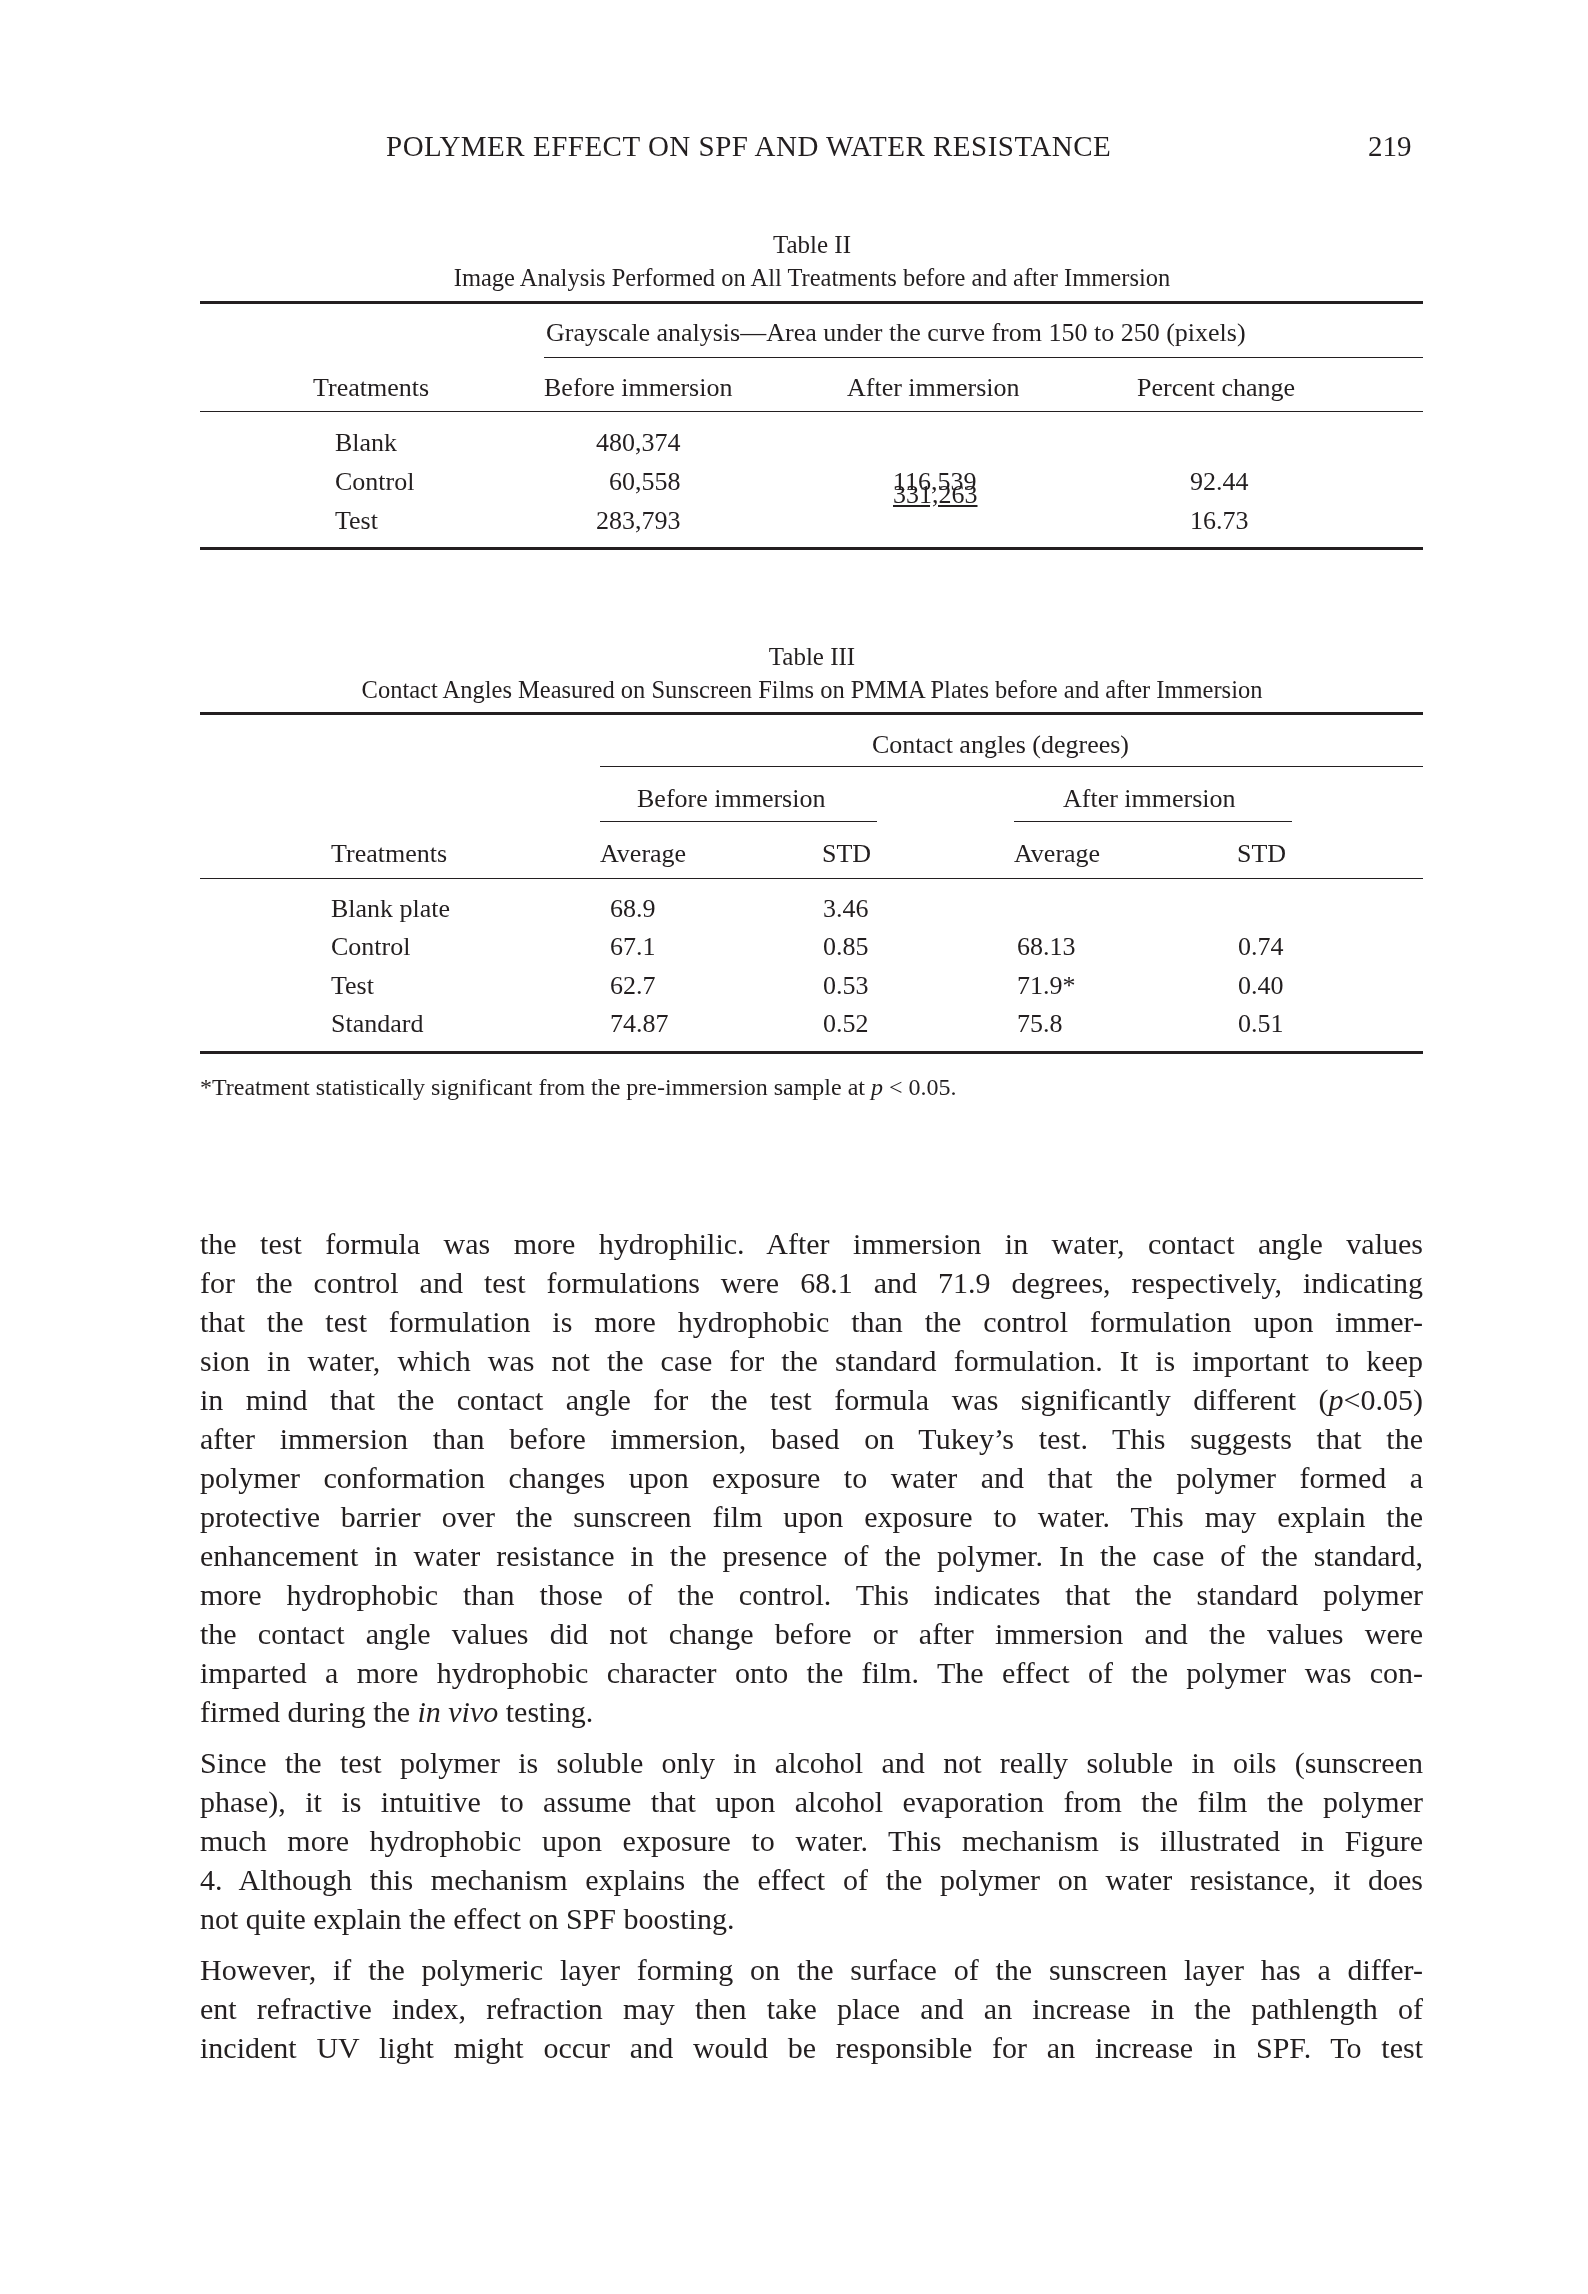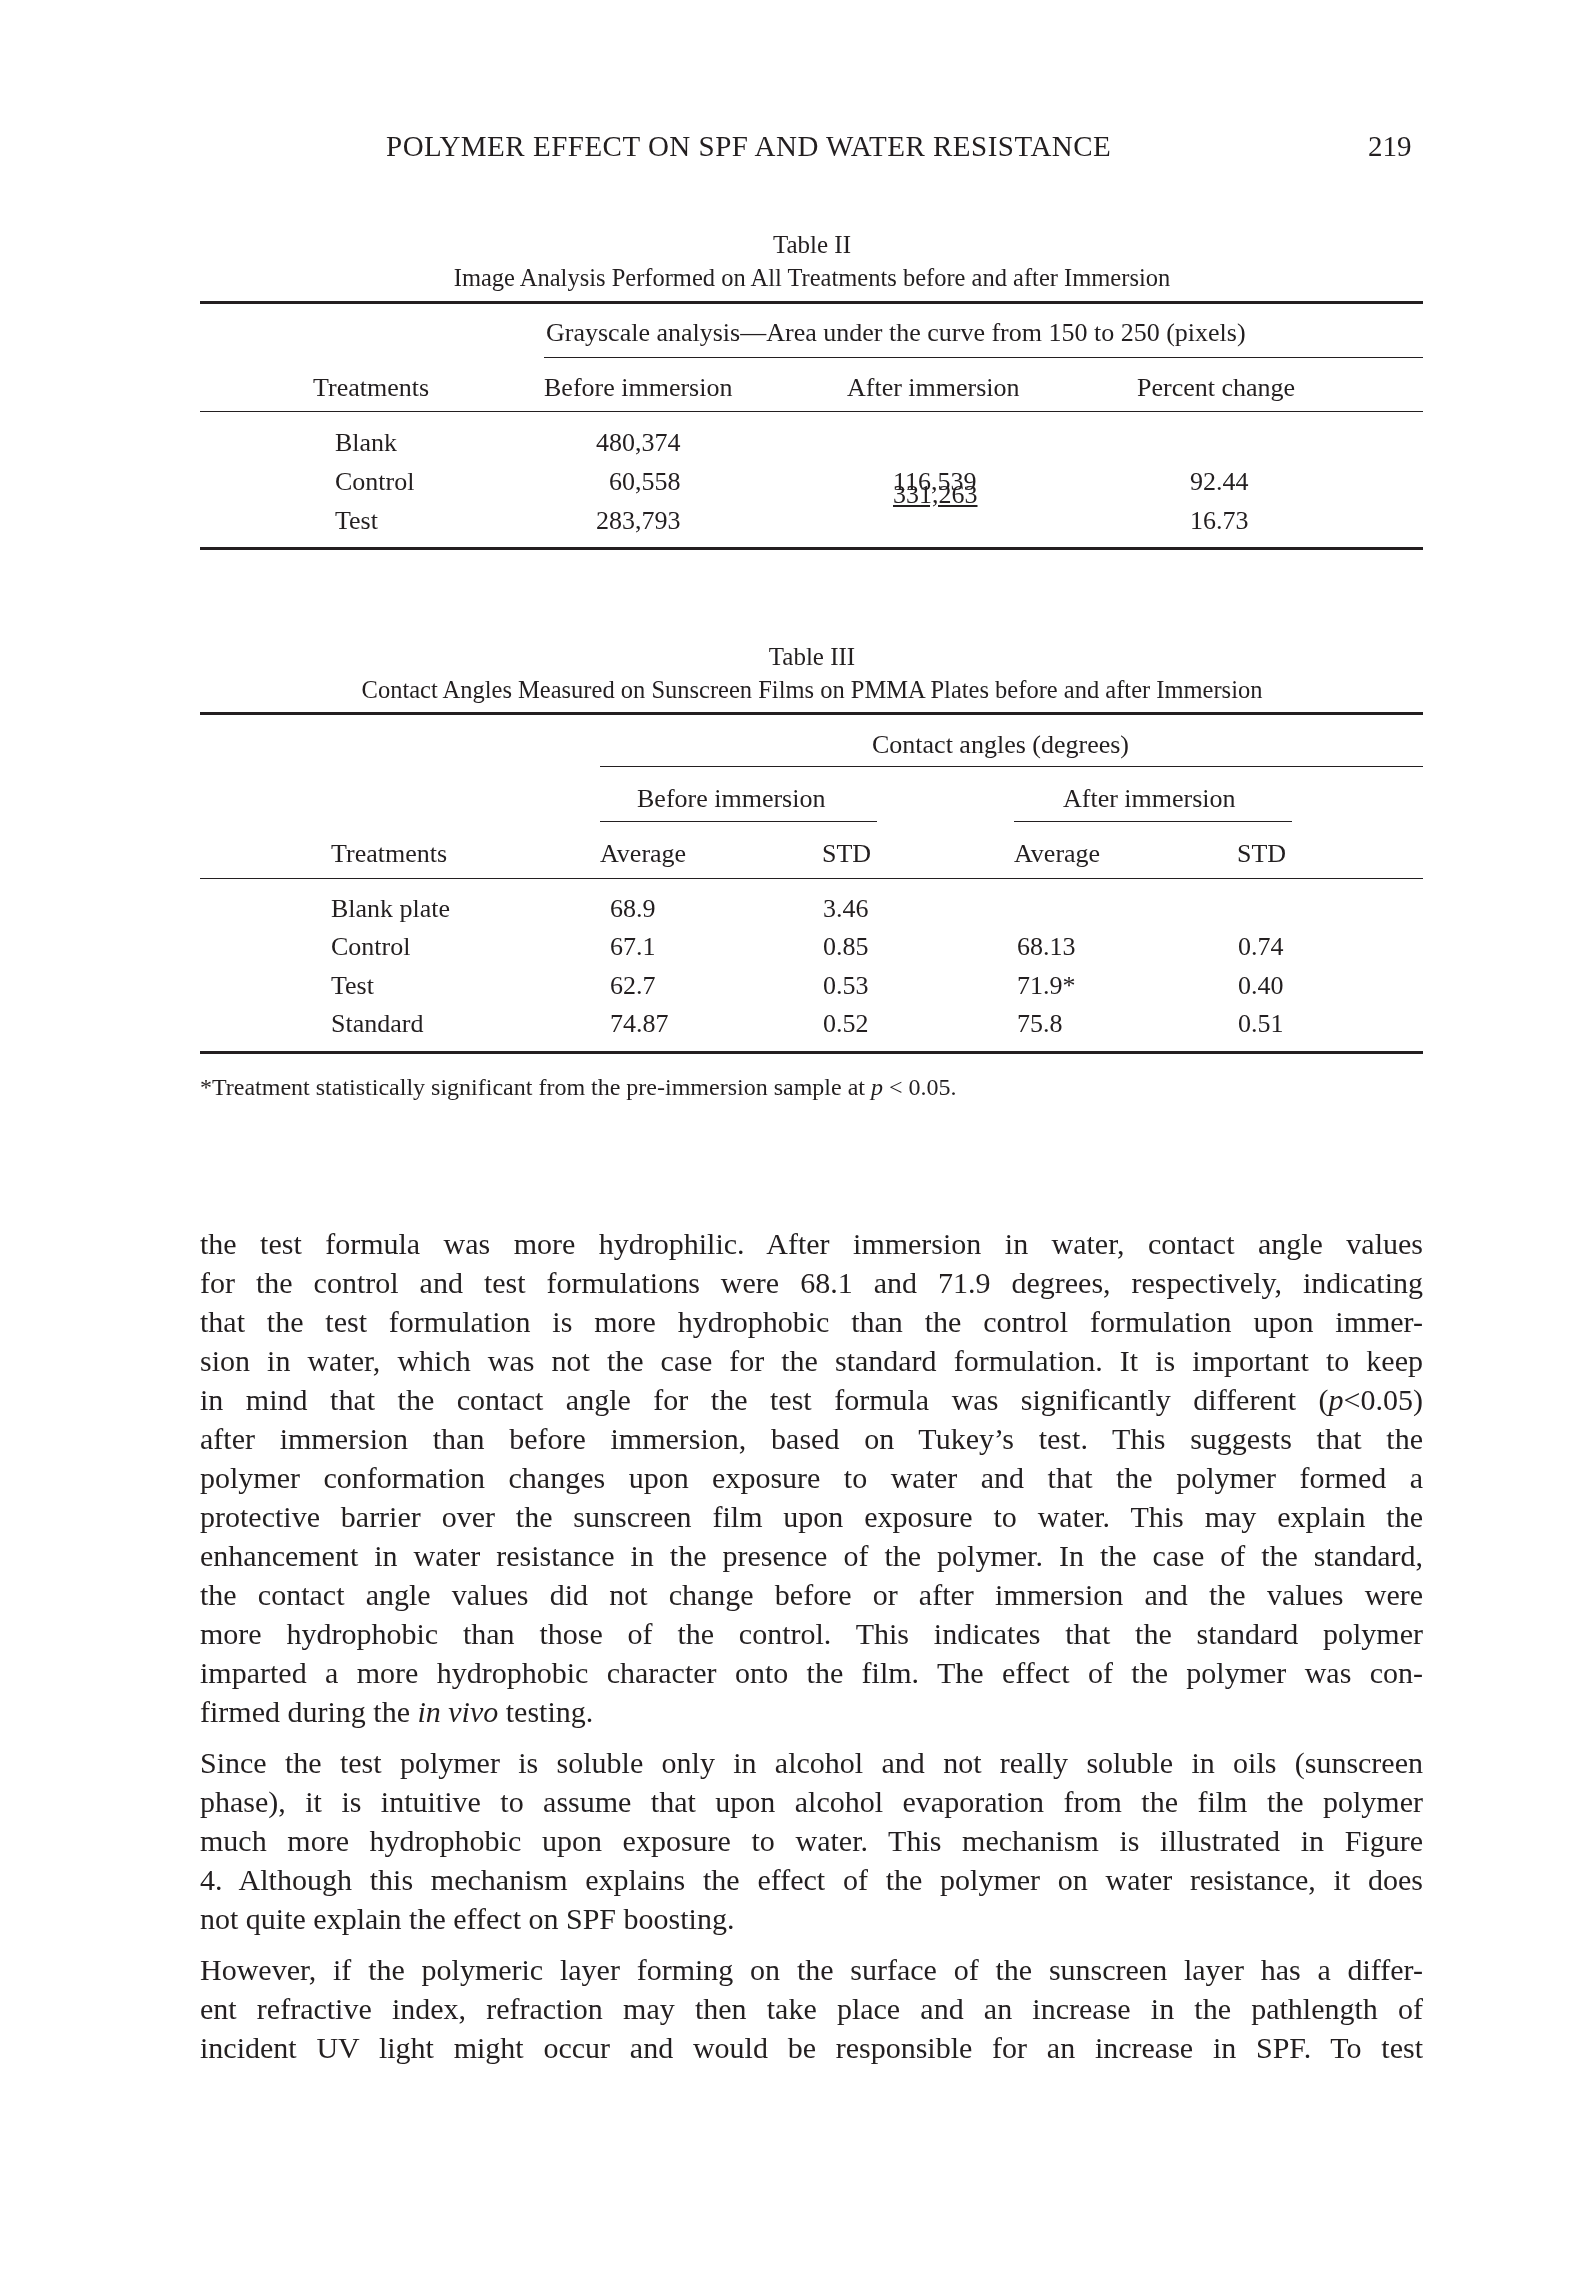--- a/index.html
+++ b/index.html
@@ -130,22 +130,22 @@
   <p>
     <span class="line">the test formula was more hydrophilic. After immersion in water, contact angle values</span>
     <span class="line">for the control and test formulations were 68.1 and 71.9 degrees, respectively, indicating</span>
     <span class="line">that the test formulation is more hydrophobic than the control formulation upon immer-</span>
     <span class="line">sion in water, which was not the case for the standard formulation. It is important to keep</span>
     <span class="line"><span>in mind that the contact angle for the test formula was significantly different (</span><i>p</i><span>&lt;0.05)</span></span>
     <span class="line">after immersion than before immersion, based on Tukey’s test. This suggests that the</span>
     <span class="line">polymer conformation changes upon exposure to water and that the polymer formed a</span>
     <span class="line">protective barrier over the sunscreen film upon exposure to water. This may explain the</span>
     <span class="line">enhancement in water resistance in the presence of the polymer. In the case of the standard,</span>
+    <span class="line">more hydrophobic than those of the control. This indicates that the standard polymer</span>
     <span class="line">the contact angle values did not change before or after immersion and the values were</span>
-    <span class="line">more hydrophobic than those of the control. This indicates that the standard polymer</span>
     <span class="line">imparted a more hydrophobic character onto the film. The effect of the polymer was con-</span>
     <span class="line last"><span>firmed during the </span><i>in vivo</i><span> testing.</span></span>
   </p>
   <p>
     <span class="line">Since the test polymer is soluble only in alcohol and not really soluble in oils (sunscreen</span>
     <span class="line">phase), it is intuitive to assume that upon alcohol evaporation from the film the polymer</span>
     <span class="line">much more hydrophobic upon exposure to water. This mechanism is illustrated in Figure</span>
     <span class="line">4. Although this mechanism explains the effect of the polymer on water resistance, it does</span>
     <span class="line last">not quite explain the effect on SPF boosting.</span>
   </p>

